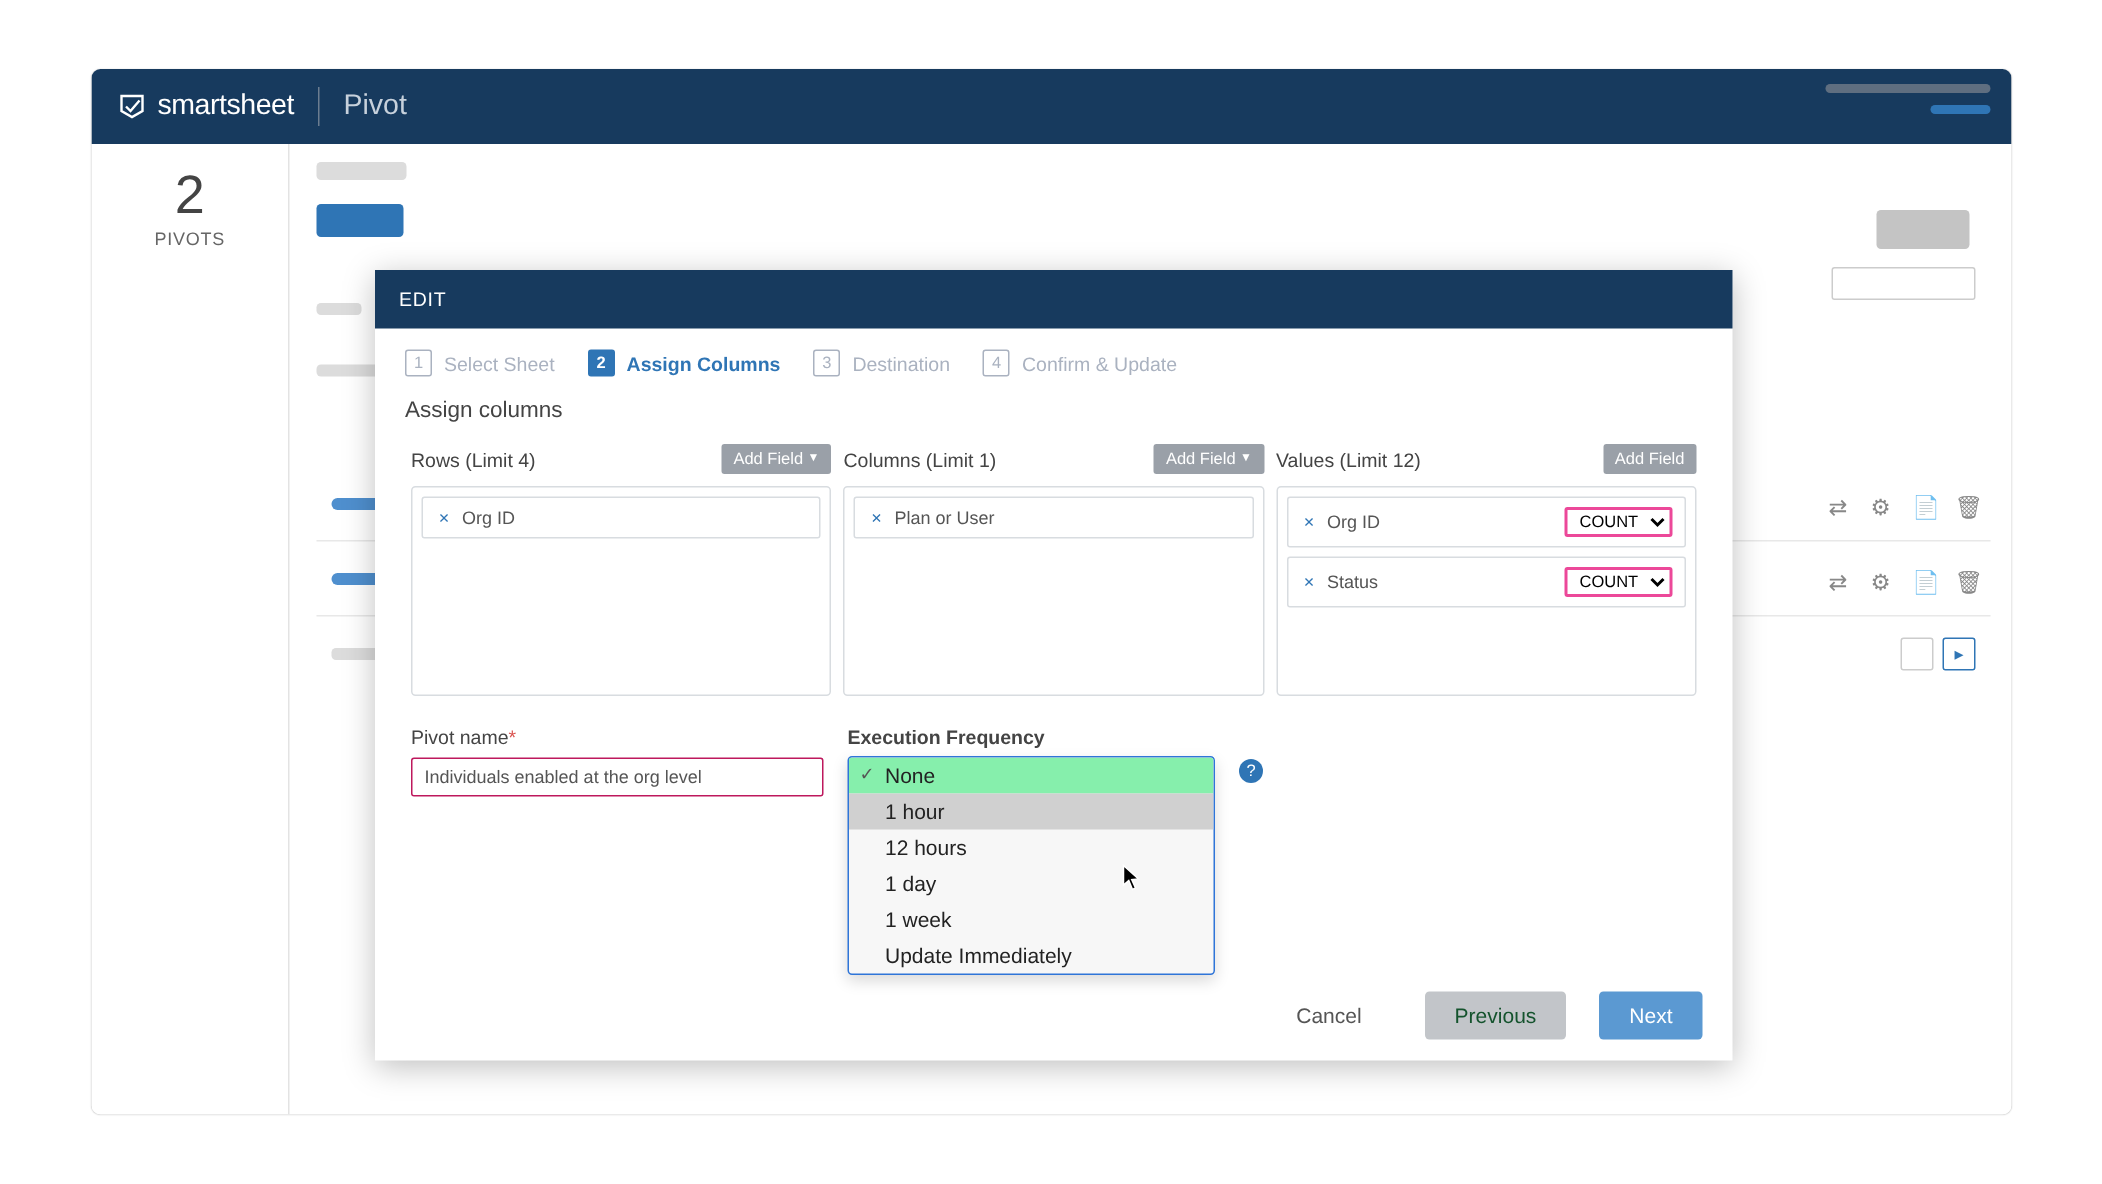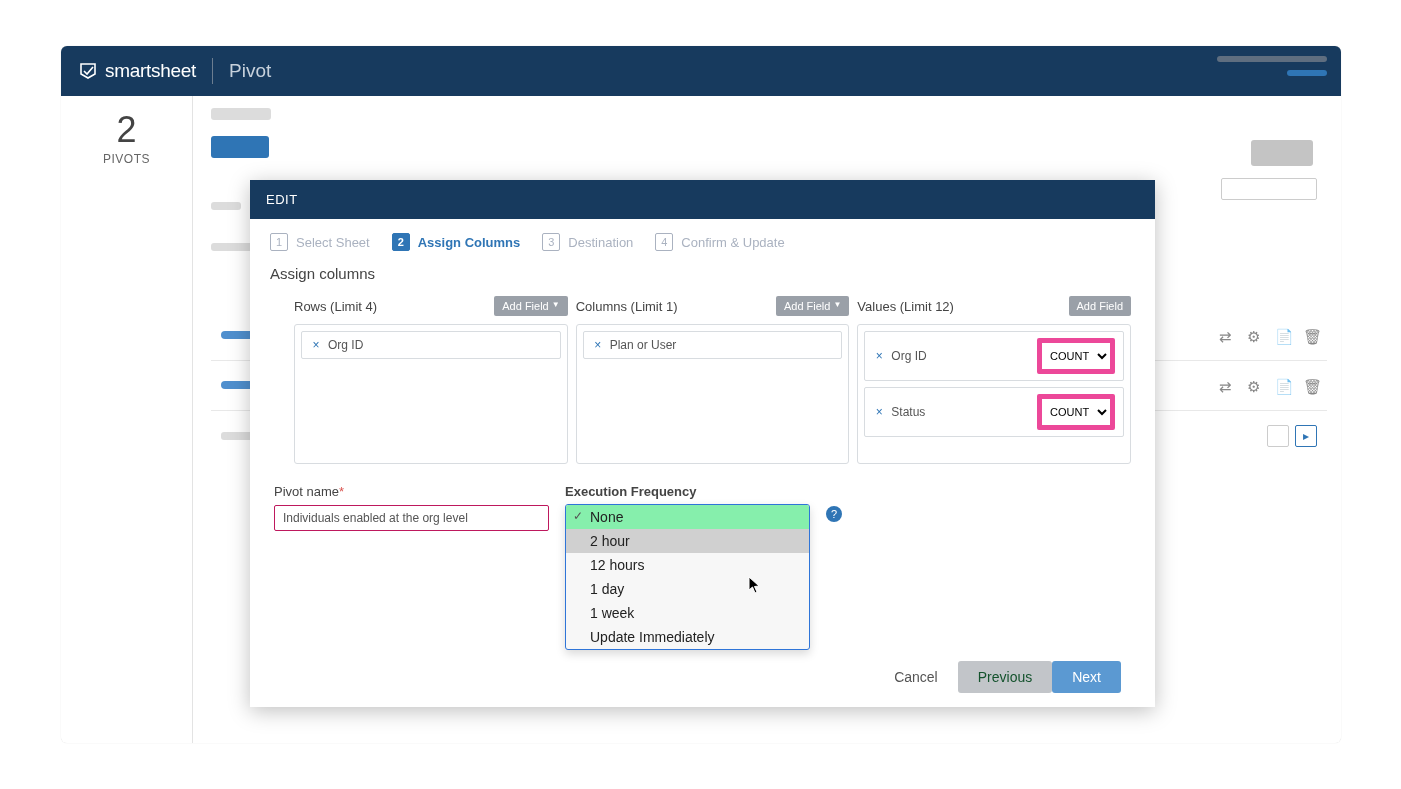--- a/index.html
+++ b/index.html
@@ -97,21 +97,21 @@
 .step-num {
   width: 18px; height: 18px; border: 1px solid #aab2c0; border-radius: 2px;
   display:flex; align-items:center; justify-content:center;
   font-size: 11px; color:#aab2c0;
 }
 .step.active .step-num { background:#2f75b5; border-color:#2f75b5; color:#fff; }
 .step.active { color:#2f75b5; font-weight:600; }
 
 .section-title { font-size: 15px; color:#444; padding: 0 20px 8px; }
 
-.cols-area { display:flex; gap:8px; padding: 6px 24px; margin-left: 20px; }
+.cols-area { display:flex; gap:8px; padding: 6px 24px; }
 .col-panel { flex:1; display:flex; flex-direction:column; }
 .col-header { display:flex; justify-content:space-between; align-items:center; margin-bottom:8px; }
 .col-title { font-size:13px; color:#444; }
 .add-field-btn {
   background:#9aa0a8; color:#fff; font-size:11px; padding:4px 8px;
   border-radius:2px; border:none; cursor:pointer; display:flex; align-items:flex-start; gap:3px;
 }
 .add-field-btn .caret { font-size:8px; }
 .field-container {
   border:1px solid #d8dce0; border-radius:3px;
@@ -123,22 +123,22 @@
   padding:6px 8px; margin-bottom:6px;
   display:flex; align-items:center; gap:6px;
   font-size:12px; color:#555;
   background:#fff;
 }
 .chip-x {
   color:#2f75b5; font-size:12px; cursor:pointer; line-height:1;
   width:12px; text-align:center;
 }
 .agg-select {
-  margin-left:auto; font-size:11px; height:36px;
-  border:5px solid #ec4899; border-radius:2px; background:#fff;
+  margin-left:auto; font-size:11px; height:20px;
+  border:2px solid #ec4899; border-radius:2px; background:#fff;
   padding: 0 4px;
 }
 
 .lower-row { display:flex; gap:16px; padding: 14px 24px 0; position:relative; }
 .lower-col { flex:1; position:relative; }
 .form-label { font-size:13px; color:#444; margin-bottom:6px; display:block; }
 .req-star { color:#d9534f; }
 .text-input {
   width:100%; height:26px; border:1px solid #be185d; border-radius:2px;
   font-size:12px; padding:0 8px; color:#555;
@@ -167,22 +167,22 @@
 
 .help-icon {
   position:absolute; left:261px; top:22px;
   width:16px; height:16px; border-radius:50%;
   background:#2f75b5; color:#fff; font-size:11px;
   display:flex; align-items:center; justify-content:center;
   cursor:pointer;
 }
 
 .modal-footer {
-  position:absolute; bottom:14px; right:34px;
-  display:flex; align-items:flex-end; gap:0;
+  position:absolute; bottom:14px; right:20px;
+  display:flex; align-items:flex-end; gap:22px;
 }
 .btn {
   border:none; border-radius:3px; padding:8px 20px;
   font-size:14px; cursor:pointer;
 }
 .btn-cancel { background:none; color:#555; }
 .btn-prev { background:#c2c5c9; color:#14532d; }
 .btn-next { background:#5b99d2; color:#fff; }
 
 .cursor-arrow {
@@ -353,21 +353,21 @@
             <span>Pivot name</span><span class="req-star">*</span>
           </label>
           <input class="text-input" type="text" value="Individuals enabled at the org level" style="">
         </div>
 
         <div class="lower-col" style="position:relative">
           <label class="form-label" style="font-weight:600">Execution Frequency</label>
 
           <div class="dropdown-opened">
             <div class="dd-item top selected">None</div>
-            <div class="dd-item highlight">2 hour</div>
+            <div class="dd-item highlight">1 hour</div>
             <div class="dd-item">12 hours</div>
             <div class="dd-item">1 day</div>
             <div class="dd-item">1 week</div>
             <div class="dd-item">Update Immediately</div>
           </div>
 
           <span class="help-icon">?</span>
         </div>
 
         <div class="lower-col"></div>

